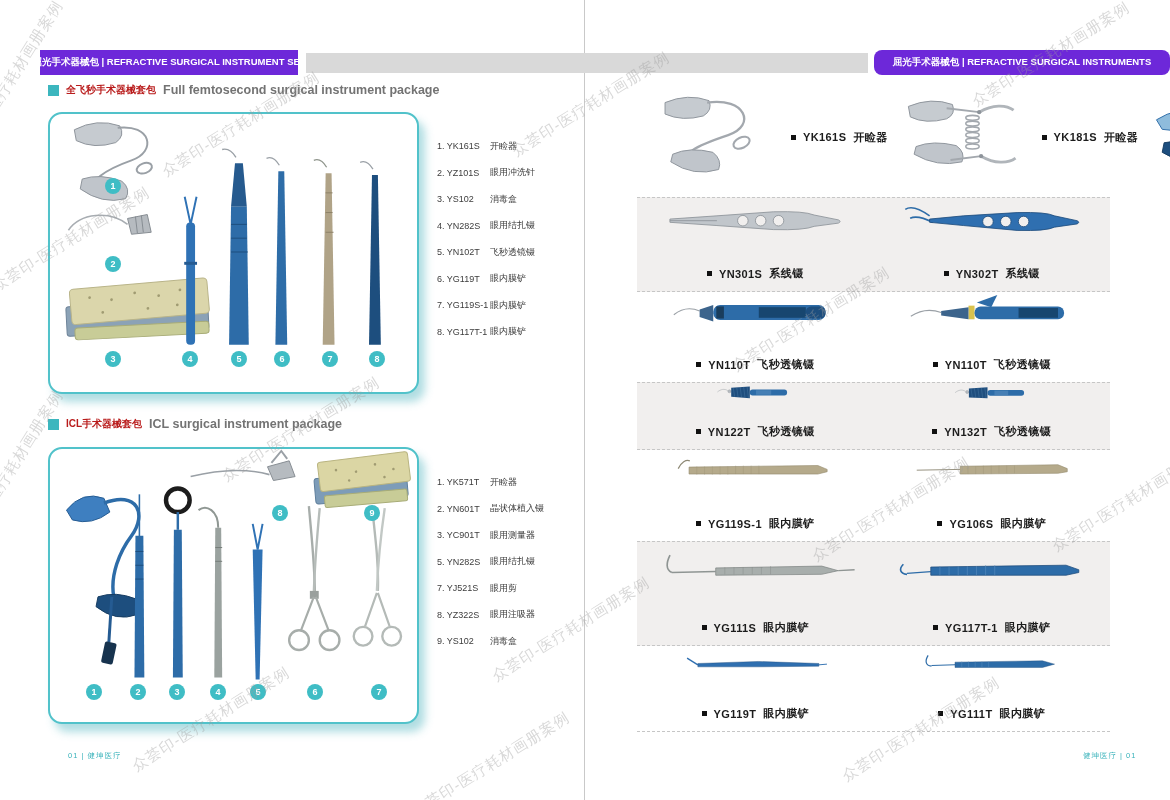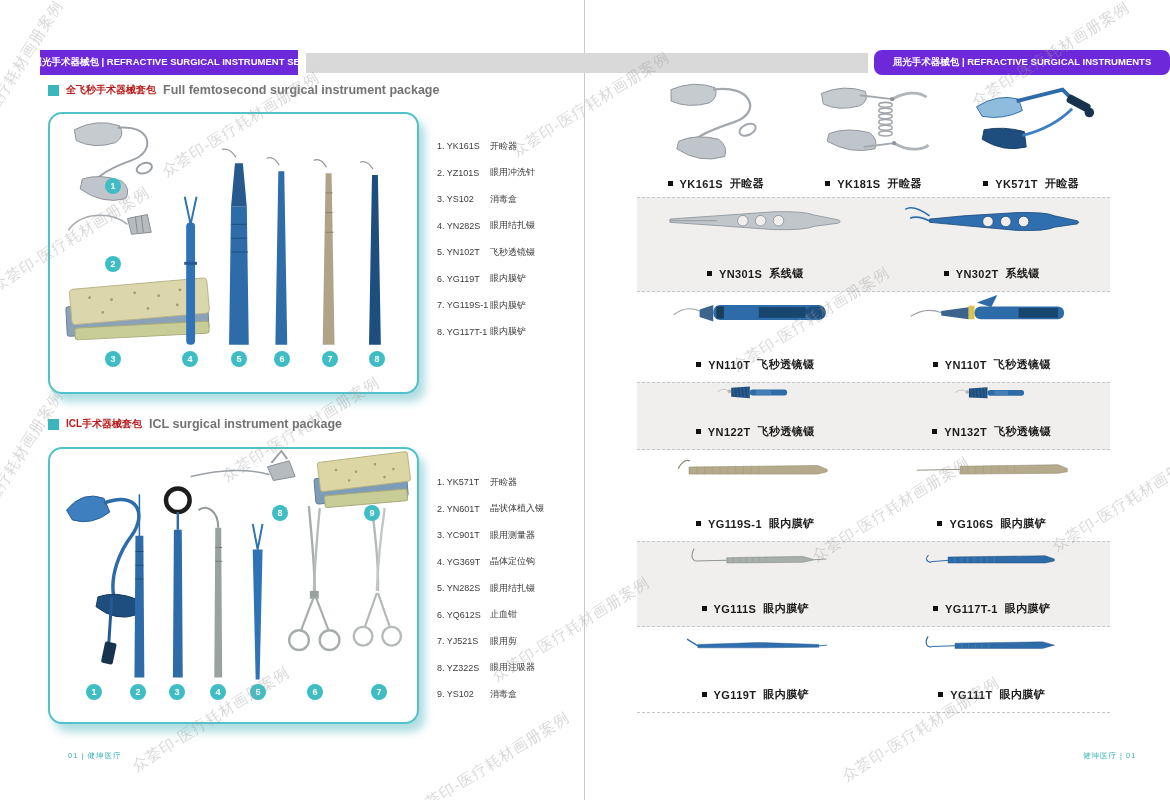--- a/index.html
+++ b/index.html
@@ -31,21 +31,21 @@
          font-size:9px;font-weight:bold;display:flex;align-items:center;justify-content:center;z-index:6;}
   
   .plist{position:absolute;left:437px;width:142px;z-index:5;}
   #plist1{top:133px;}
   #plist2{top:469px;}
   .lrow{display:flex;align-items:center;height:26.5px;font-size:9px;color:#3c3c3c;}
   .lcode{width:53px;flex:0 0 auto;}
   .lname{flex:1;}
   
   .feat-row{position:absolute;left:637px;top:80px;width:473px;height:114px;display:flex;z-index:4;}
-  .feat-cell{flex:1;display:flex;flex-direction:column;align-items:center;justify-content:flex-start;gap:8px;}
+  .feat-cell{flex:1;display:flex;align-items:center;justify-content:space-between;gap:8px;}
   .ilabel{display:flex;align-items:center;gap:7px;font-weight:bold;font-size:11px;color:#1c1c1c;
           letter-spacing:.4px;white-space:nowrap;}
   .ilabel .sq{width:5px;height:5px;background:#111;flex:0 0 auto;}
   
   .grid-rows{position:absolute;left:637px;top:197px;width:473px;z-index:4;}
   .grow{display:flex;box-sizing:border-box;}
   .grow.gray{background:#f1efee;border-top:1px dashed #c6c6c6;border-bottom:1px dashed #c6c6c6;}
   .grow.last{border-bottom:1px dashed #c6c6c6;}
   .gcell{flex:1;display:flex;flex-direction:column;align-items:center;justify-content:flex-end;
          padding-bottom:10px;gap:21px;}
@@ -267,30 +267,22 @@
       </div>
     <div class="lrow">
         <span class="lcode">2. YN601T</span>
         <span class="lname">晶状体植入镊</span>
       </div>
     <div class="lrow">
         <span class="lcode">3. YC901T</span>
         <span class="lname">眼用测量器</span>
       </div>
     <div class="lrow">
-        <span class="lcode">4. YG369T</span>
-        <span class="lname">晶体定位钩</span>
-      </div>
-    <div class="lrow">
         <span class="lcode">5. YN282S</span>
         <span class="lname">眼用结扎镊</span>
-      </div>
-    <div class="lrow">
-        <span class="lcode">6. YQ612S</span>
-        <span class="lname">止血钳</span>
       </div>
     <div class="lrow">
         <span class="lcode">7. YJ521S</span>
         <span class="lname">眼用剪</span>
       </div>
     <div class="lrow">
         <span class="lcode">8. YZ322S</span>
         <span class="lname">眼用注吸器</span>
       </div>
     <div class="lrow">
@@ -473,21 +465,21 @@
           <path d="M84,21 V31 M94,21 V31 M104,20 V31 M114,20 V31 M124,20 V30 M134,20 V30 M144,20 V30" stroke="#968c6e" stroke-width=".7" opacity=".55"></path>
         </svg>
         <div class="ilabel">
           <span class="sq"></span>
           <span>YG106S</span>
           <span>眼内膜铲</span>
         </div>
       </div>
     </div>
 
-    <div class="grow gray" style="height:86px">
+    <div class="grow gray" style="height:105px">
       <div class="gcell">
         <svg viewBox="0 0 230 58" width="212" height="53">
           <path d="M22,10 C18,18 17,26 24,29" stroke="#8f9593" stroke-width="1.8" fill="none"></path>
           <line x1="24" y1="29" x2="72" y2="28" stroke="#8f9593" stroke-width="1.6"></line>
           <polygon points="72,24 188,22 206,27 188,31 72,32" fill="#a8aeac" stroke="#7f8583" stroke-width=".8"></polygon>
           <path d="M82,23 V31 M92,23 V31 M102,23 V31 M112,23 V31 M122,23 V31 M132,22 V31" stroke="#7f8583" stroke-width=".7" opacity=".6"></path>
           <line x1="206" y1="27" x2="224" y2="26" stroke="#8f9593" stroke-width="1.4"></line>
         </svg>
         <div class="ilabel">
           <span class="sq"></span>

